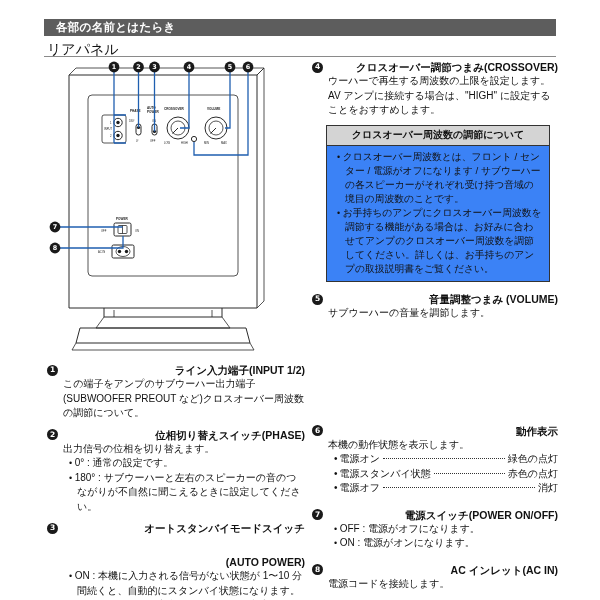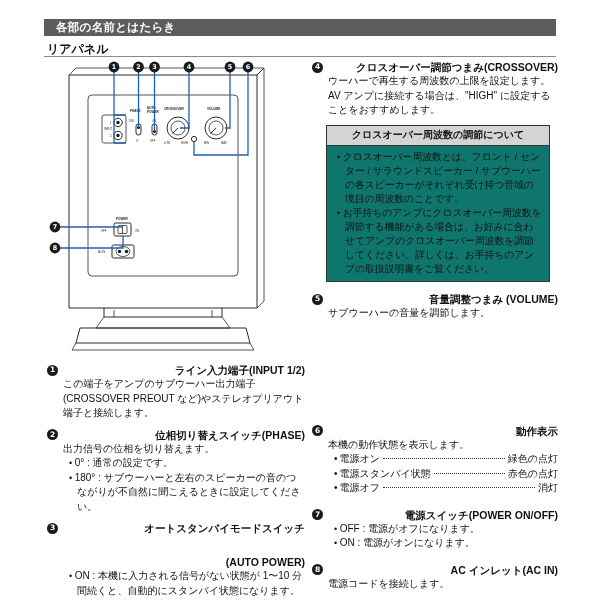--- a/index.html
+++ b/index.html
@@ -18,21 +18,21 @@
     position:absolute;left:44px;top:19px;width:512px;height:17px;
     background:#5d5d5d;
   }
   .hdr-bar .t{
     position:absolute;left:12px;top:1px;
     color:#ffffff;font-size:11.5px;font-weight:bold;letter-spacing:.3px;
     line-height:15px;
   }
   .sub-title{
     position:absolute;left:47px;top:41px;
-    font-size:12px;font-weight:bold;color:#111;
+    font-size:14px;font-weight:normal;color:#111;
   }
   .sub-rule{
     position:absolute;left:44px;top:56px;width:512px;height:1px;background:#8a8a8a;
   }
 
   
   .col-left{position:absolute;left:44px;top:60px;width:262px;height:536px;}
   .col-right{position:absolute;left:312px;top:60px;width:246px;height:536px;}
 
   
@@ -61,21 +61,21 @@
   }
   .bl{
     margin-left:22px;font-size:10px;line-height:14.5px;color:#111;
     text-indent:-8px;padding-left:8px;
   }
   .bl .dot{font-size:9px;}
 
   
   .infobox{
     border:1px solid #333;margin:7px 0 10px 14px;width:224px;
-    background:#0f766e;box-sizing:border-box;
+    background:#3b82f6;box-sizing:border-box;
   }
   .infobox-hd{
     background:#d4d4d4;border-bottom:1px solid #333;
     text-align:center;font-size:10px;font-weight:bold;
     padding:2.5px 0 3px 0;color:#111;
   }
   .infobox-bd{padding:4px 6px 5px 6px;}
   .infobox-bd .bl{margin-left:4px;font-size:9.8px;line-height:14px;}
 
   
@@ -249,21 +249,21 @@
       </svg>
     </div>
 
     <div style="position:absolute;left:3px;top:303px;width:258px;">
 
       <div class="item">
         <div class="item-head">
           <span class="num">1</span>
           <span class="head-txt">ライン入力端子(INPUT 1/2)</span>
         </div>
-        <div class="body-txt">この端子をアンプのサブウーハー出力端子 (CROSSOVER PREOUT など)やステレオプリアウト端子と接続します。</div>
+        <div class="body-txt">この端子をアンプのサブウーハー出力端子 (SUBWOOFER PREOUT など)クロスオーバー周波数の調節について。</div>
       </div>
 
       <div class="item">
         <div class="item-head">
           <span class="num">2</span>
           <span class="head-txt">位相切り替えスイッチ(PHASE)</span>
         </div>
         <div class="body-txt">出力信号の位相を切り替えます。</div>
         <div class="bl"><span class="dot">•&nbsp;</span><span>0° : 通常の設定です。</span></div>
         <div class="bl"><span class="dot">•&nbsp;</span><span>180° : サブウーハーと左右のスピーカーの音のつながりが不自然に聞こえるときに設定してください。</span></div>
@@ -290,21 +290,21 @@
       <div class="item-head">
         <span class="num">4</span>
         <span class="head-txt">クロスオーバー調節つまみ(CROSSOVER)</span>
       </div>
       <div class="body-txt">ウーハーで再生する周波数の上限を設定します。AV アンプに接続する場合は、"HIGH" に設定することをおすすめします。</div>
     </div>
 
     <div class="infobox">
       <div class="infobox-hd">クロスオーバー周波数の調節について</div>
       <div class="infobox-bd">
-        <div class="bl"><span class="dot">•&nbsp;</span><span>クロスオーバー周波数とは、フロント / センター / サラウンドスピーカー / サブウーハーの各スピーカーがそれぞれ受け持つ音域の境目の周波数のことです。</span></div>
+        <div class="bl"><span class="dot">•&nbsp;</span><span>クロスオーバー周波数とは、フロント / センター / 電源がオフになります / サブウーハーの各スピーカーがそれぞれ受け持つ音域の境目の周波数のことです。</span></div>
         <div class="bl"><span class="dot">•&nbsp;</span><span>お手持ちのアンプにクロスオーバー周波数を調節する機能がある場合は、お好みに合わせてアンプのクロスオーバー周波数を調節してください。詳しくは、お手持ちのアンプの取扱説明書をご覧ください。</span></div>
       </div>
     </div>
 
     <div class="item">
       <div class="item-head">
         <span class="num">5</span>
         <span class="head-txt">音量調整つまみ (VOLUME)</span>
       </div>
       <div class="body-txt">サブウーハーの音量を調節します。</div>

